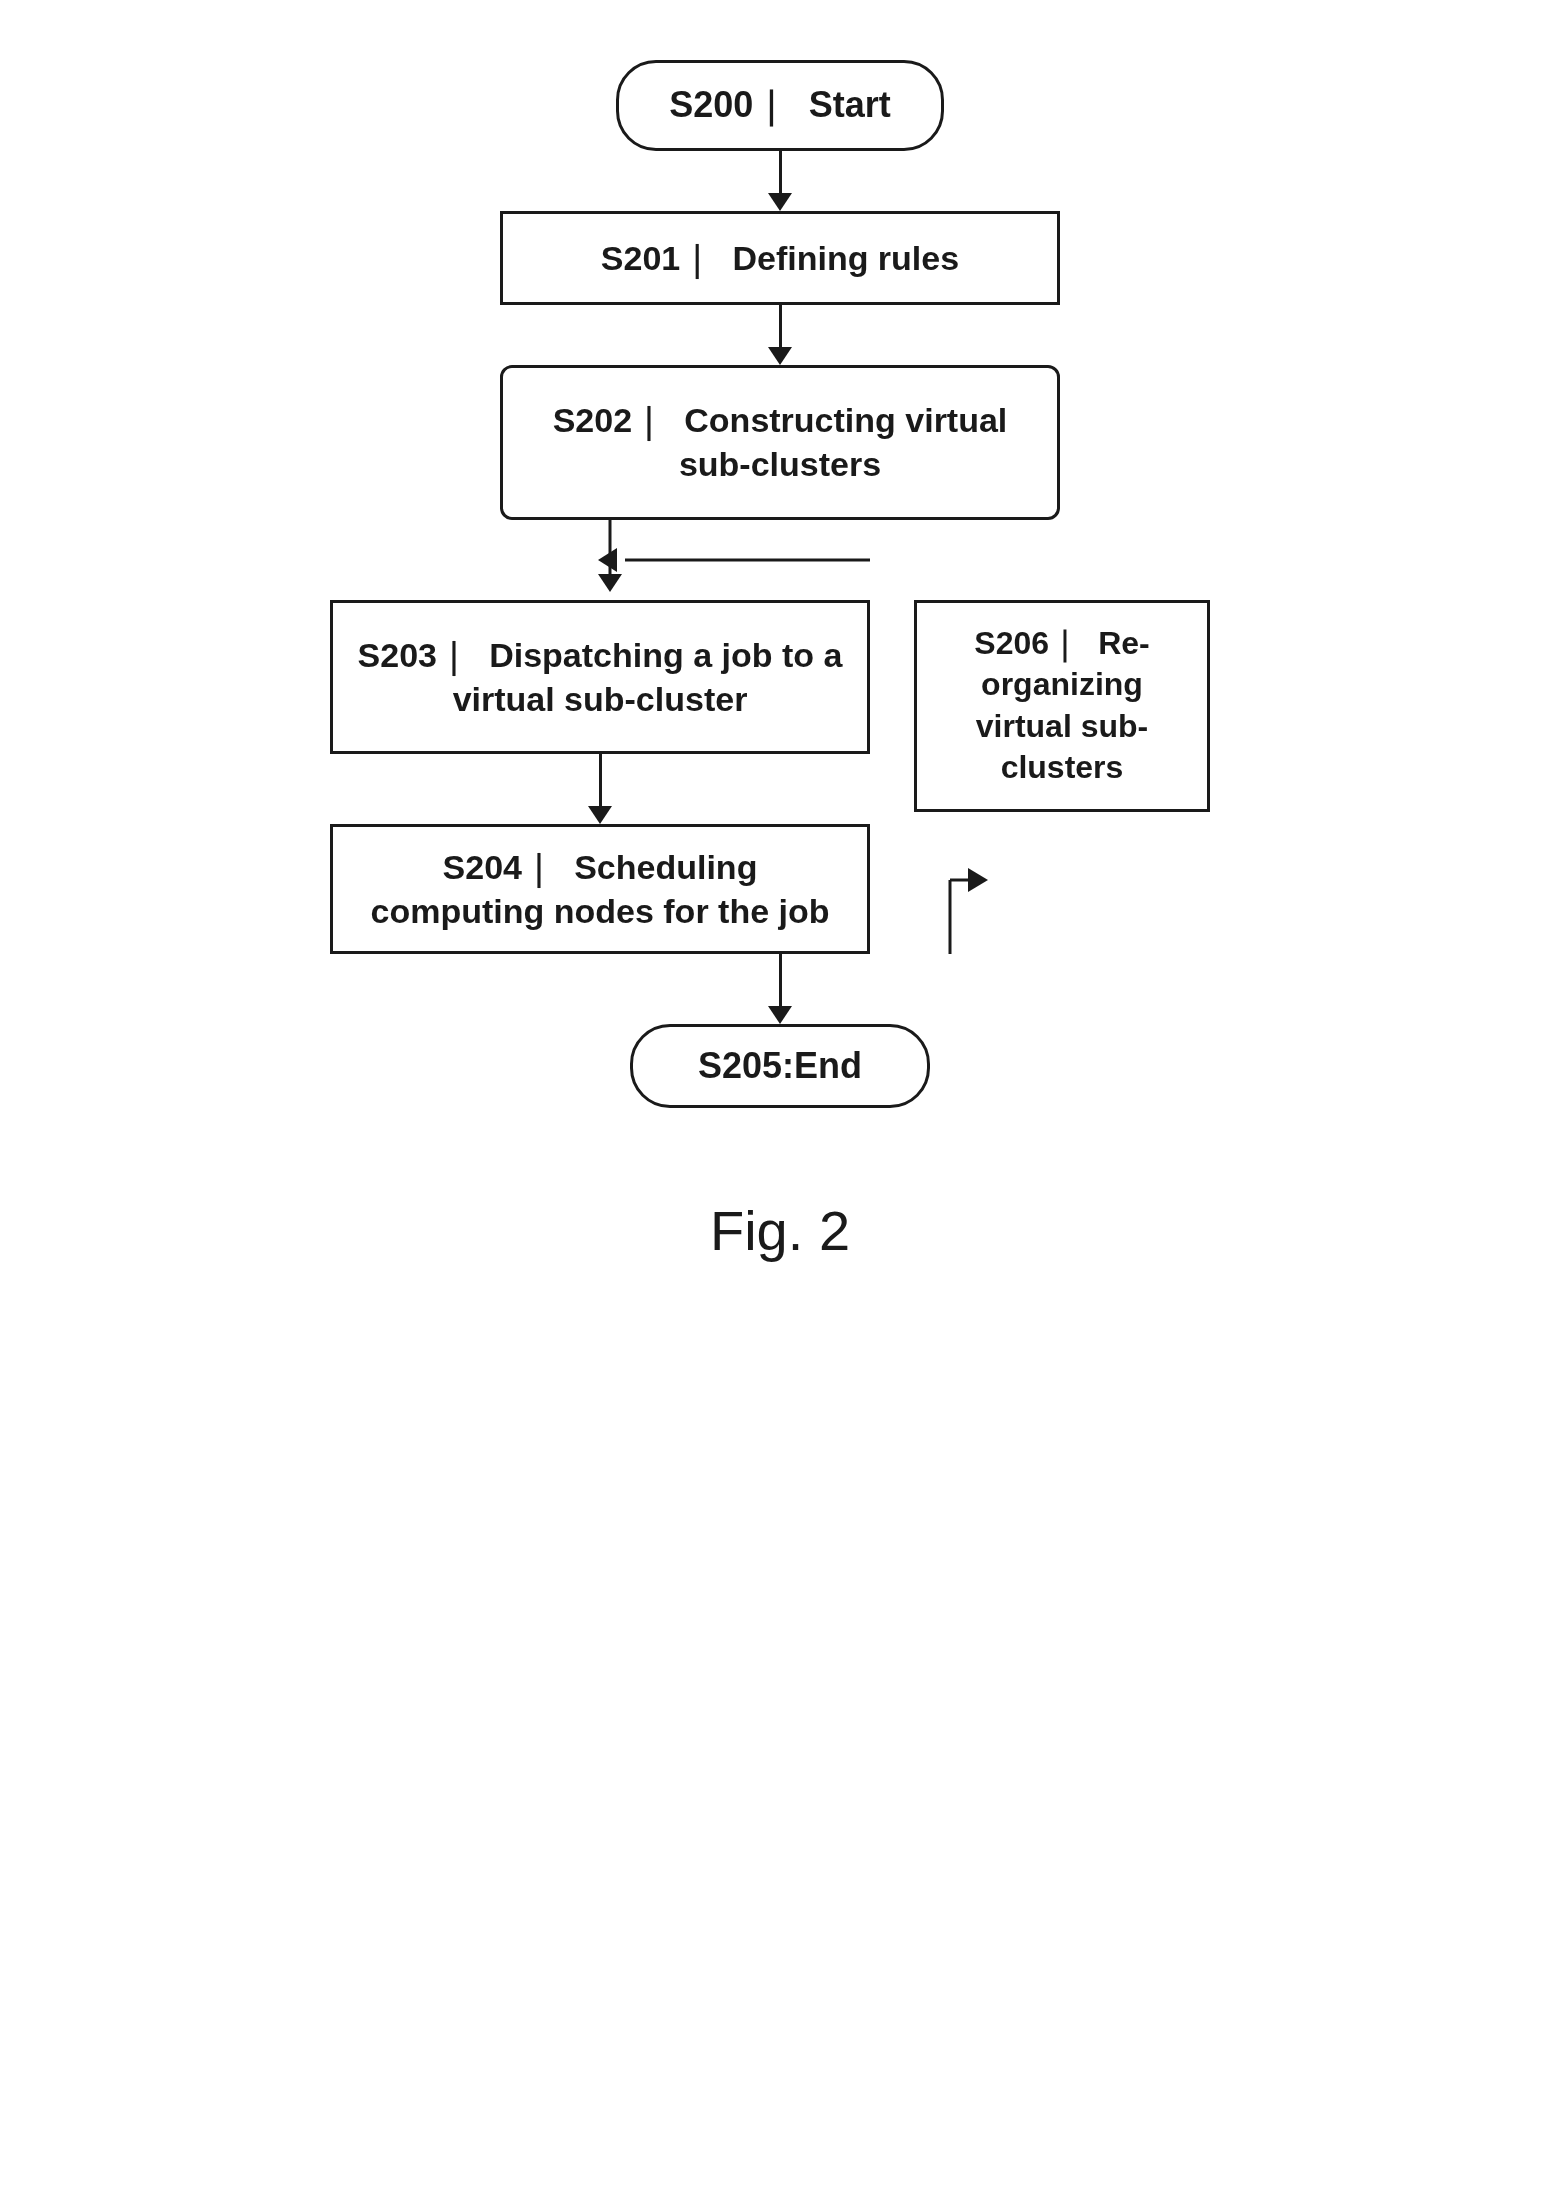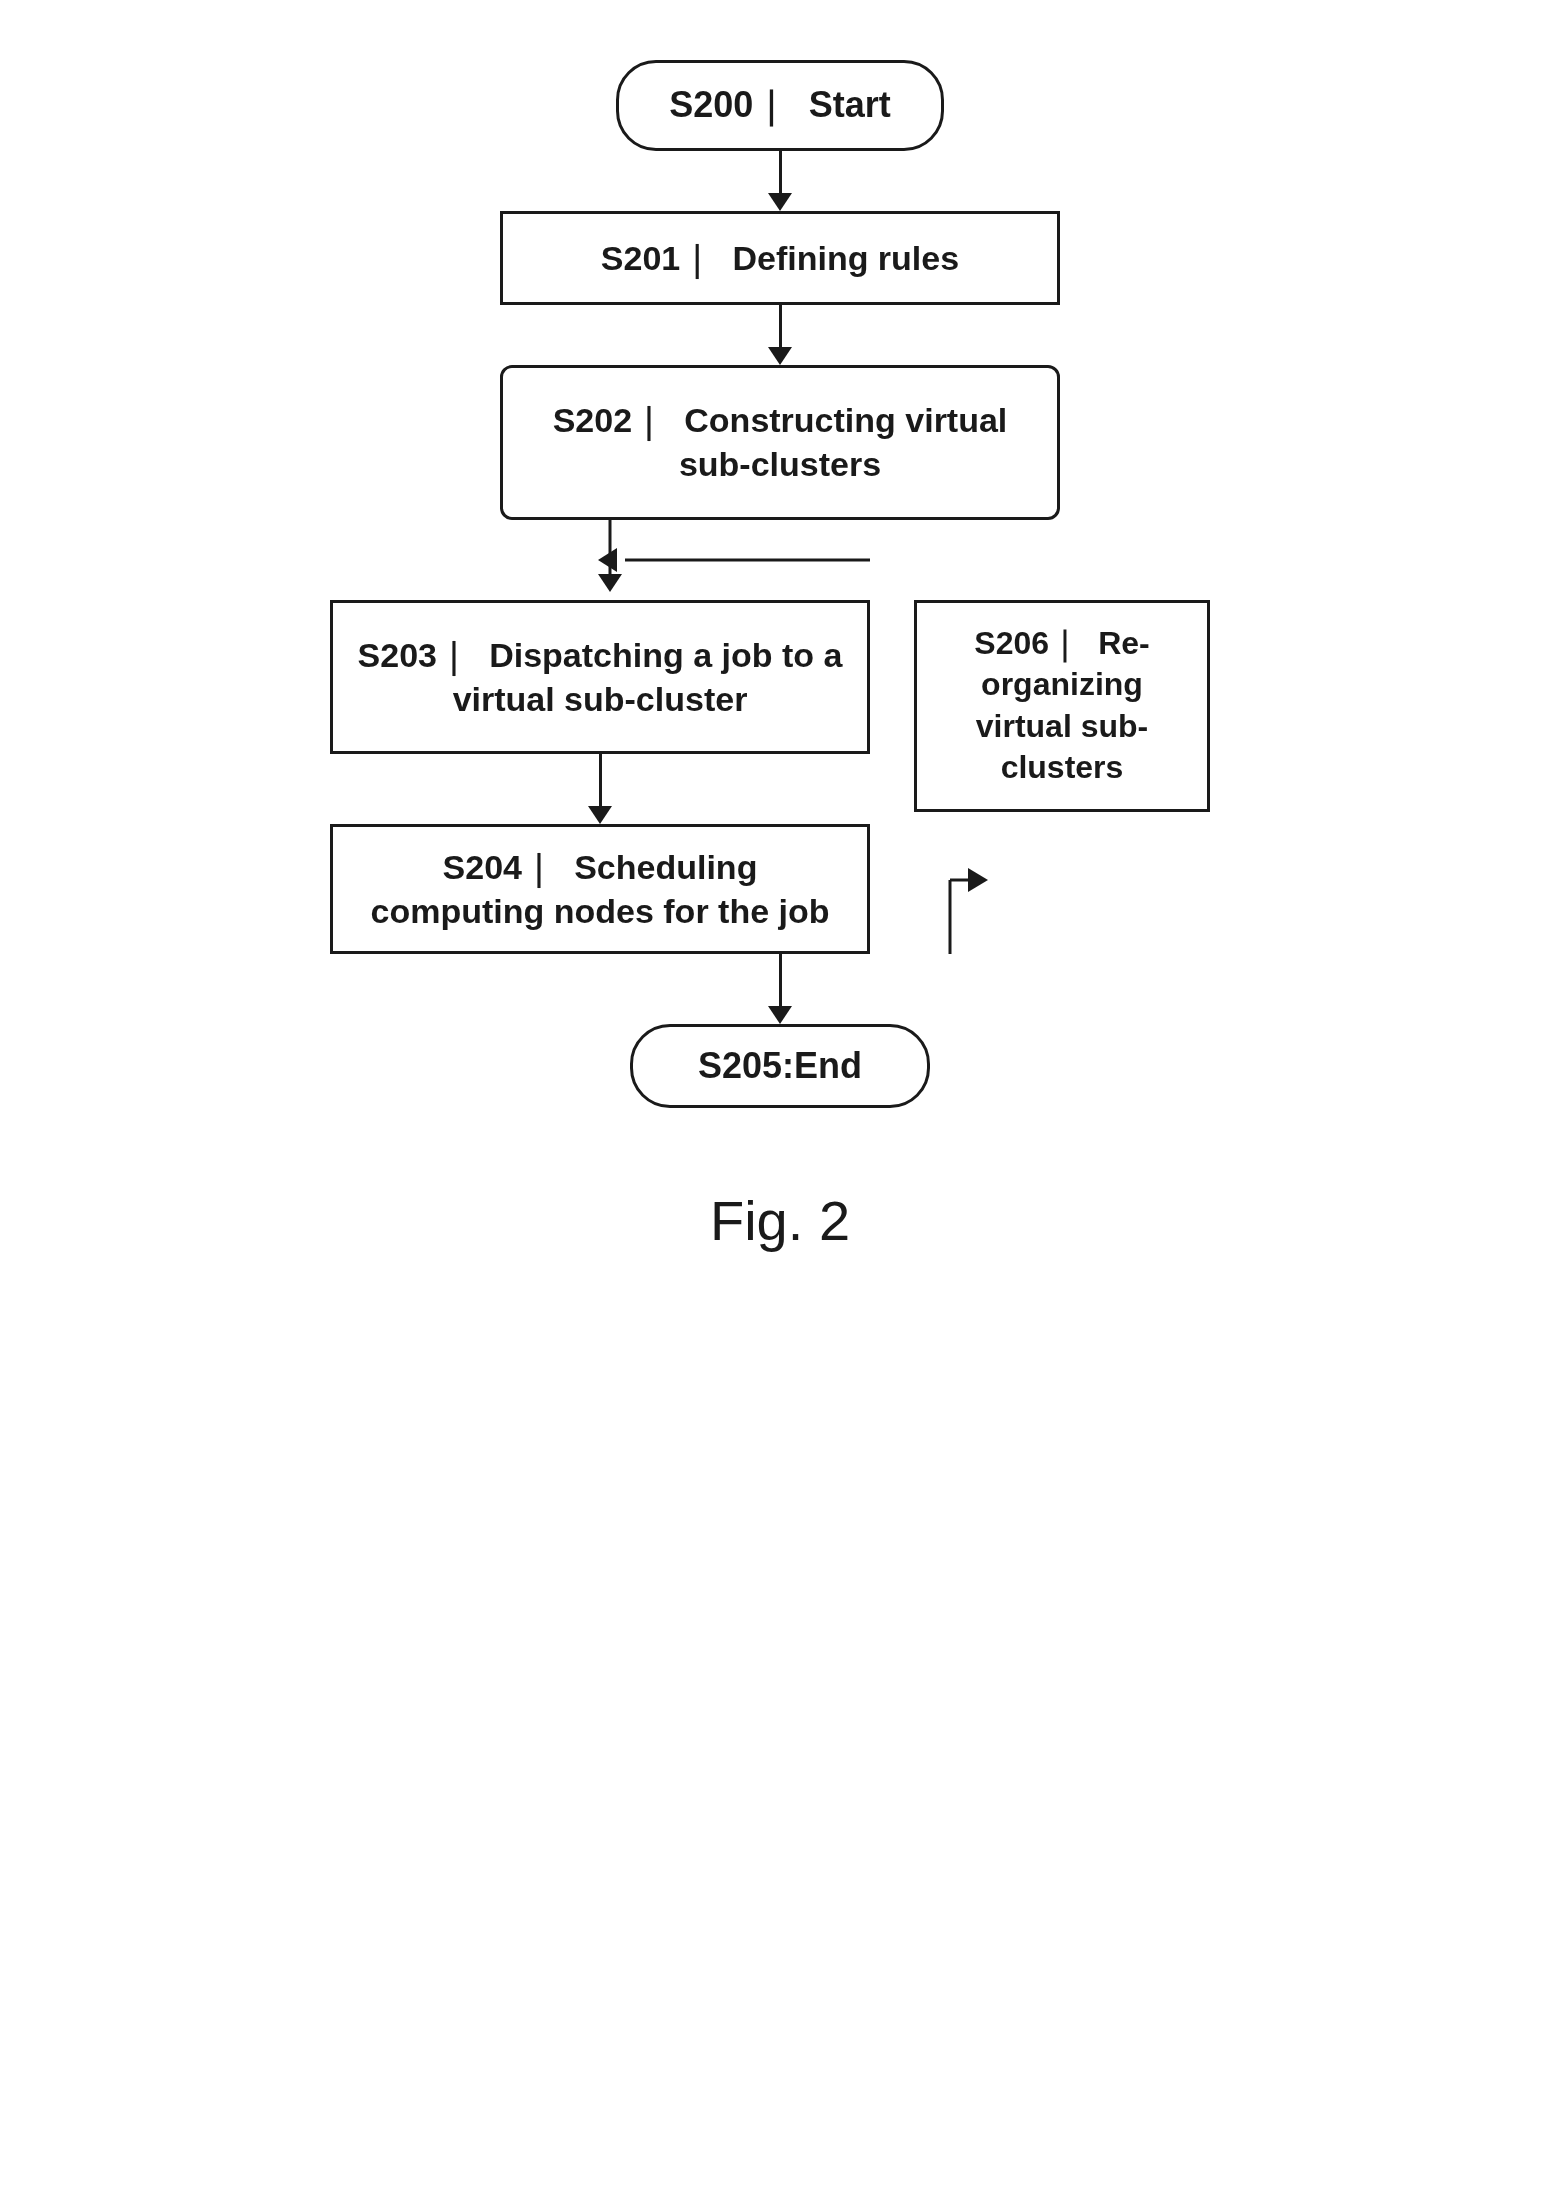--- a/index.html
+++ b/index.html
@@ -19,20 +19,21 @@
       justify-content: flex-start;
       padding: 60px 0;
     }
 
     .diagram-container {
       display: flex;
       flex-direction: column;
       align-items: center;
       width: 100%;
       position: relative;
+      gap: 10px;
     }
 
     
     .node-rounded {
       border: 3px solid #1a1a1a;
       border-radius: 40px;
       padding: 18px 50px;
       background: #fff;
       font-size: 36px;
       font-weight: bold;

